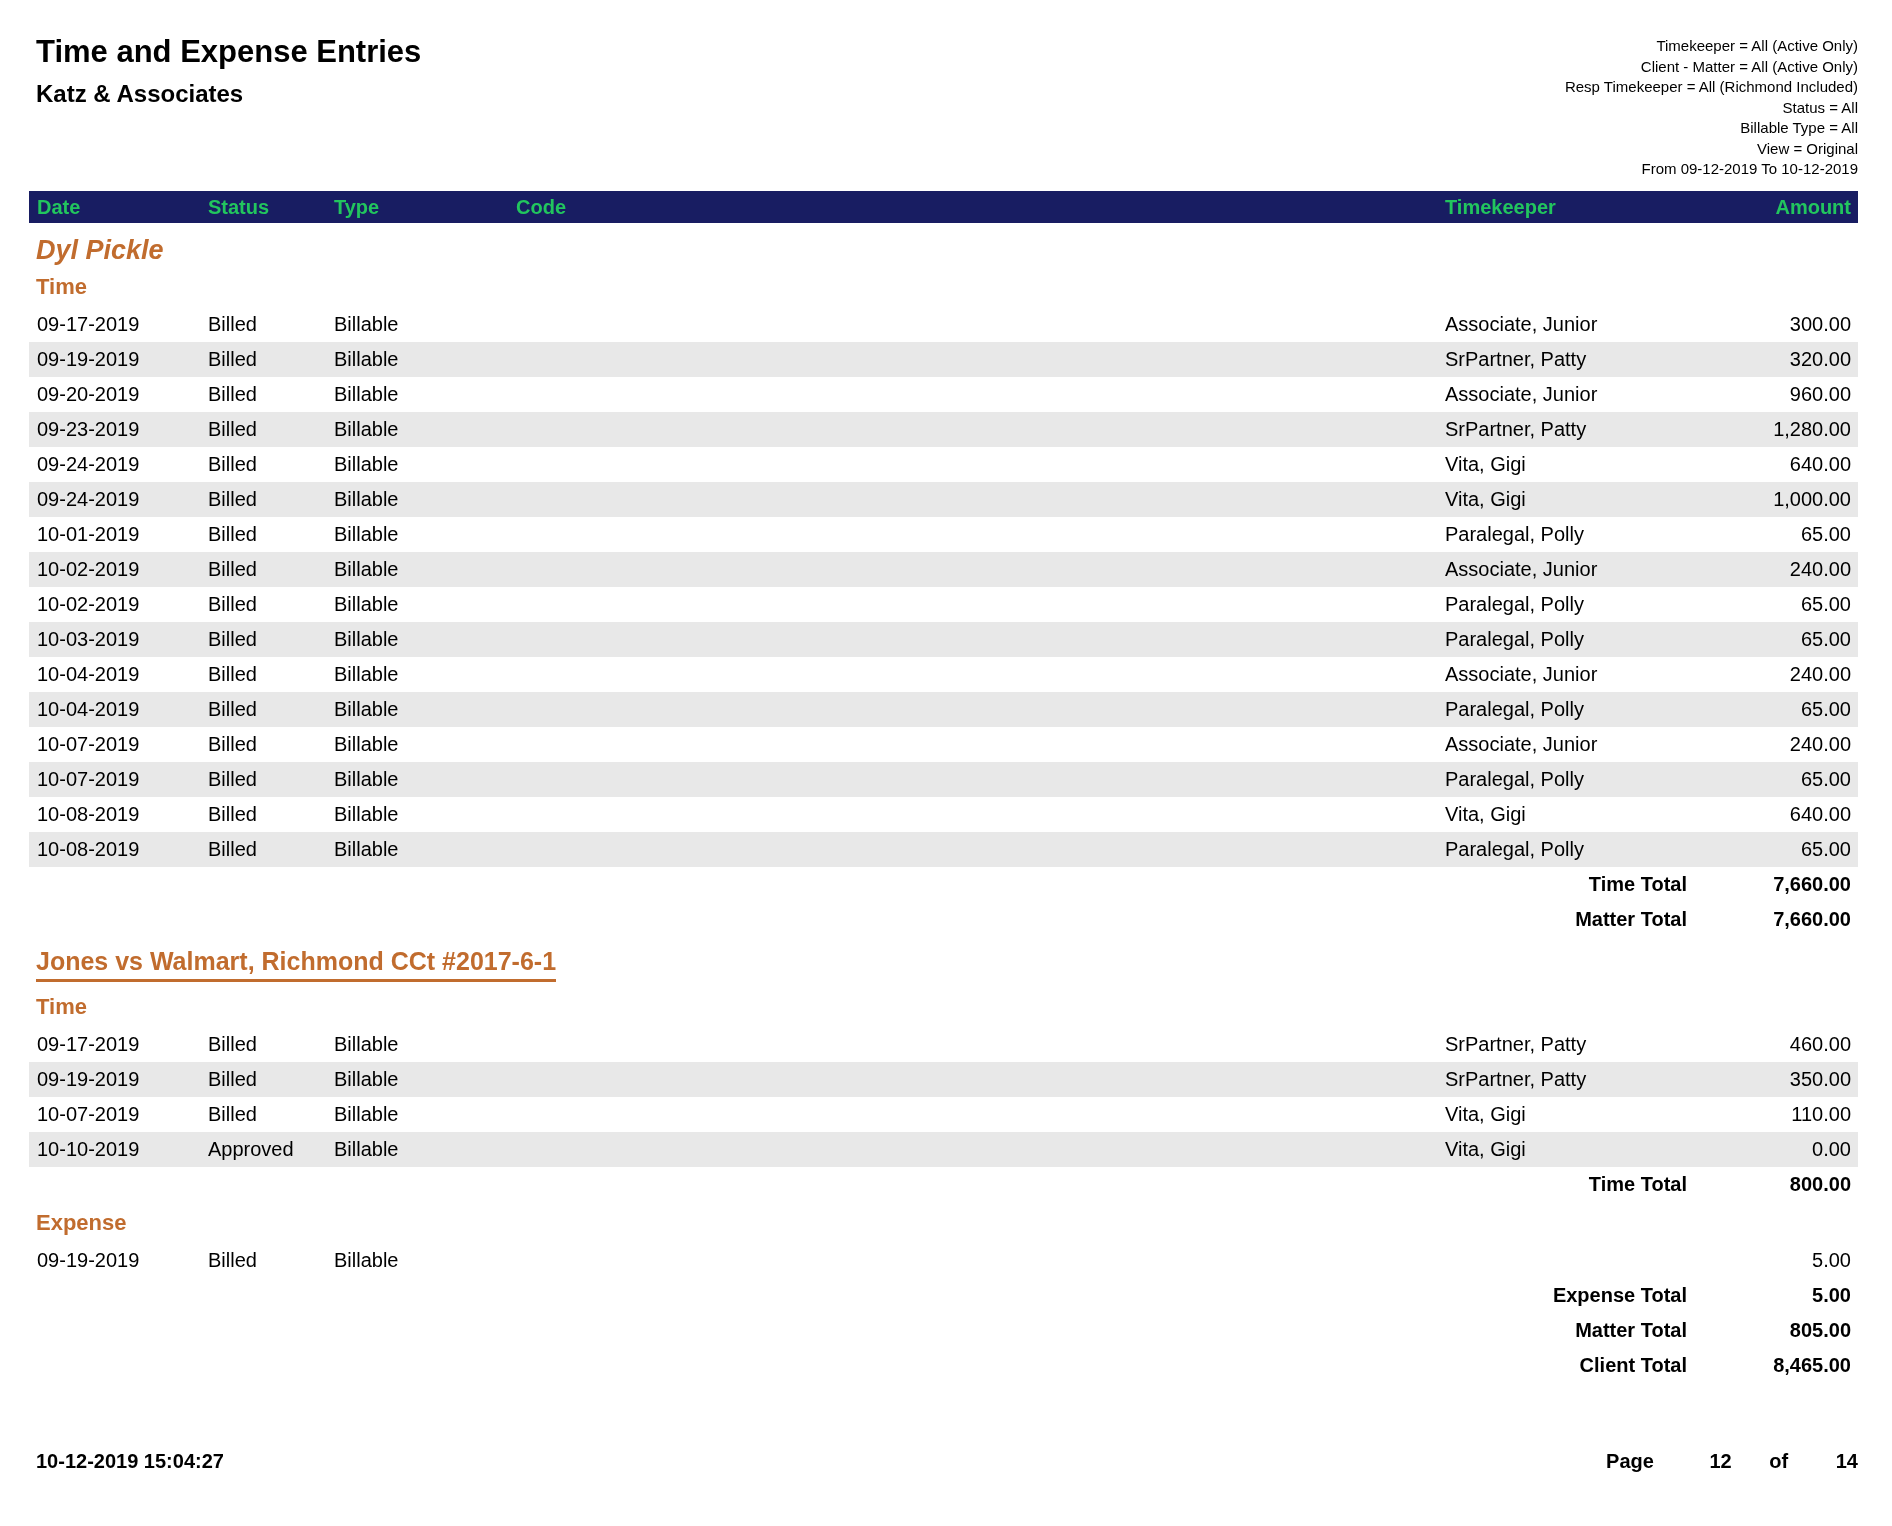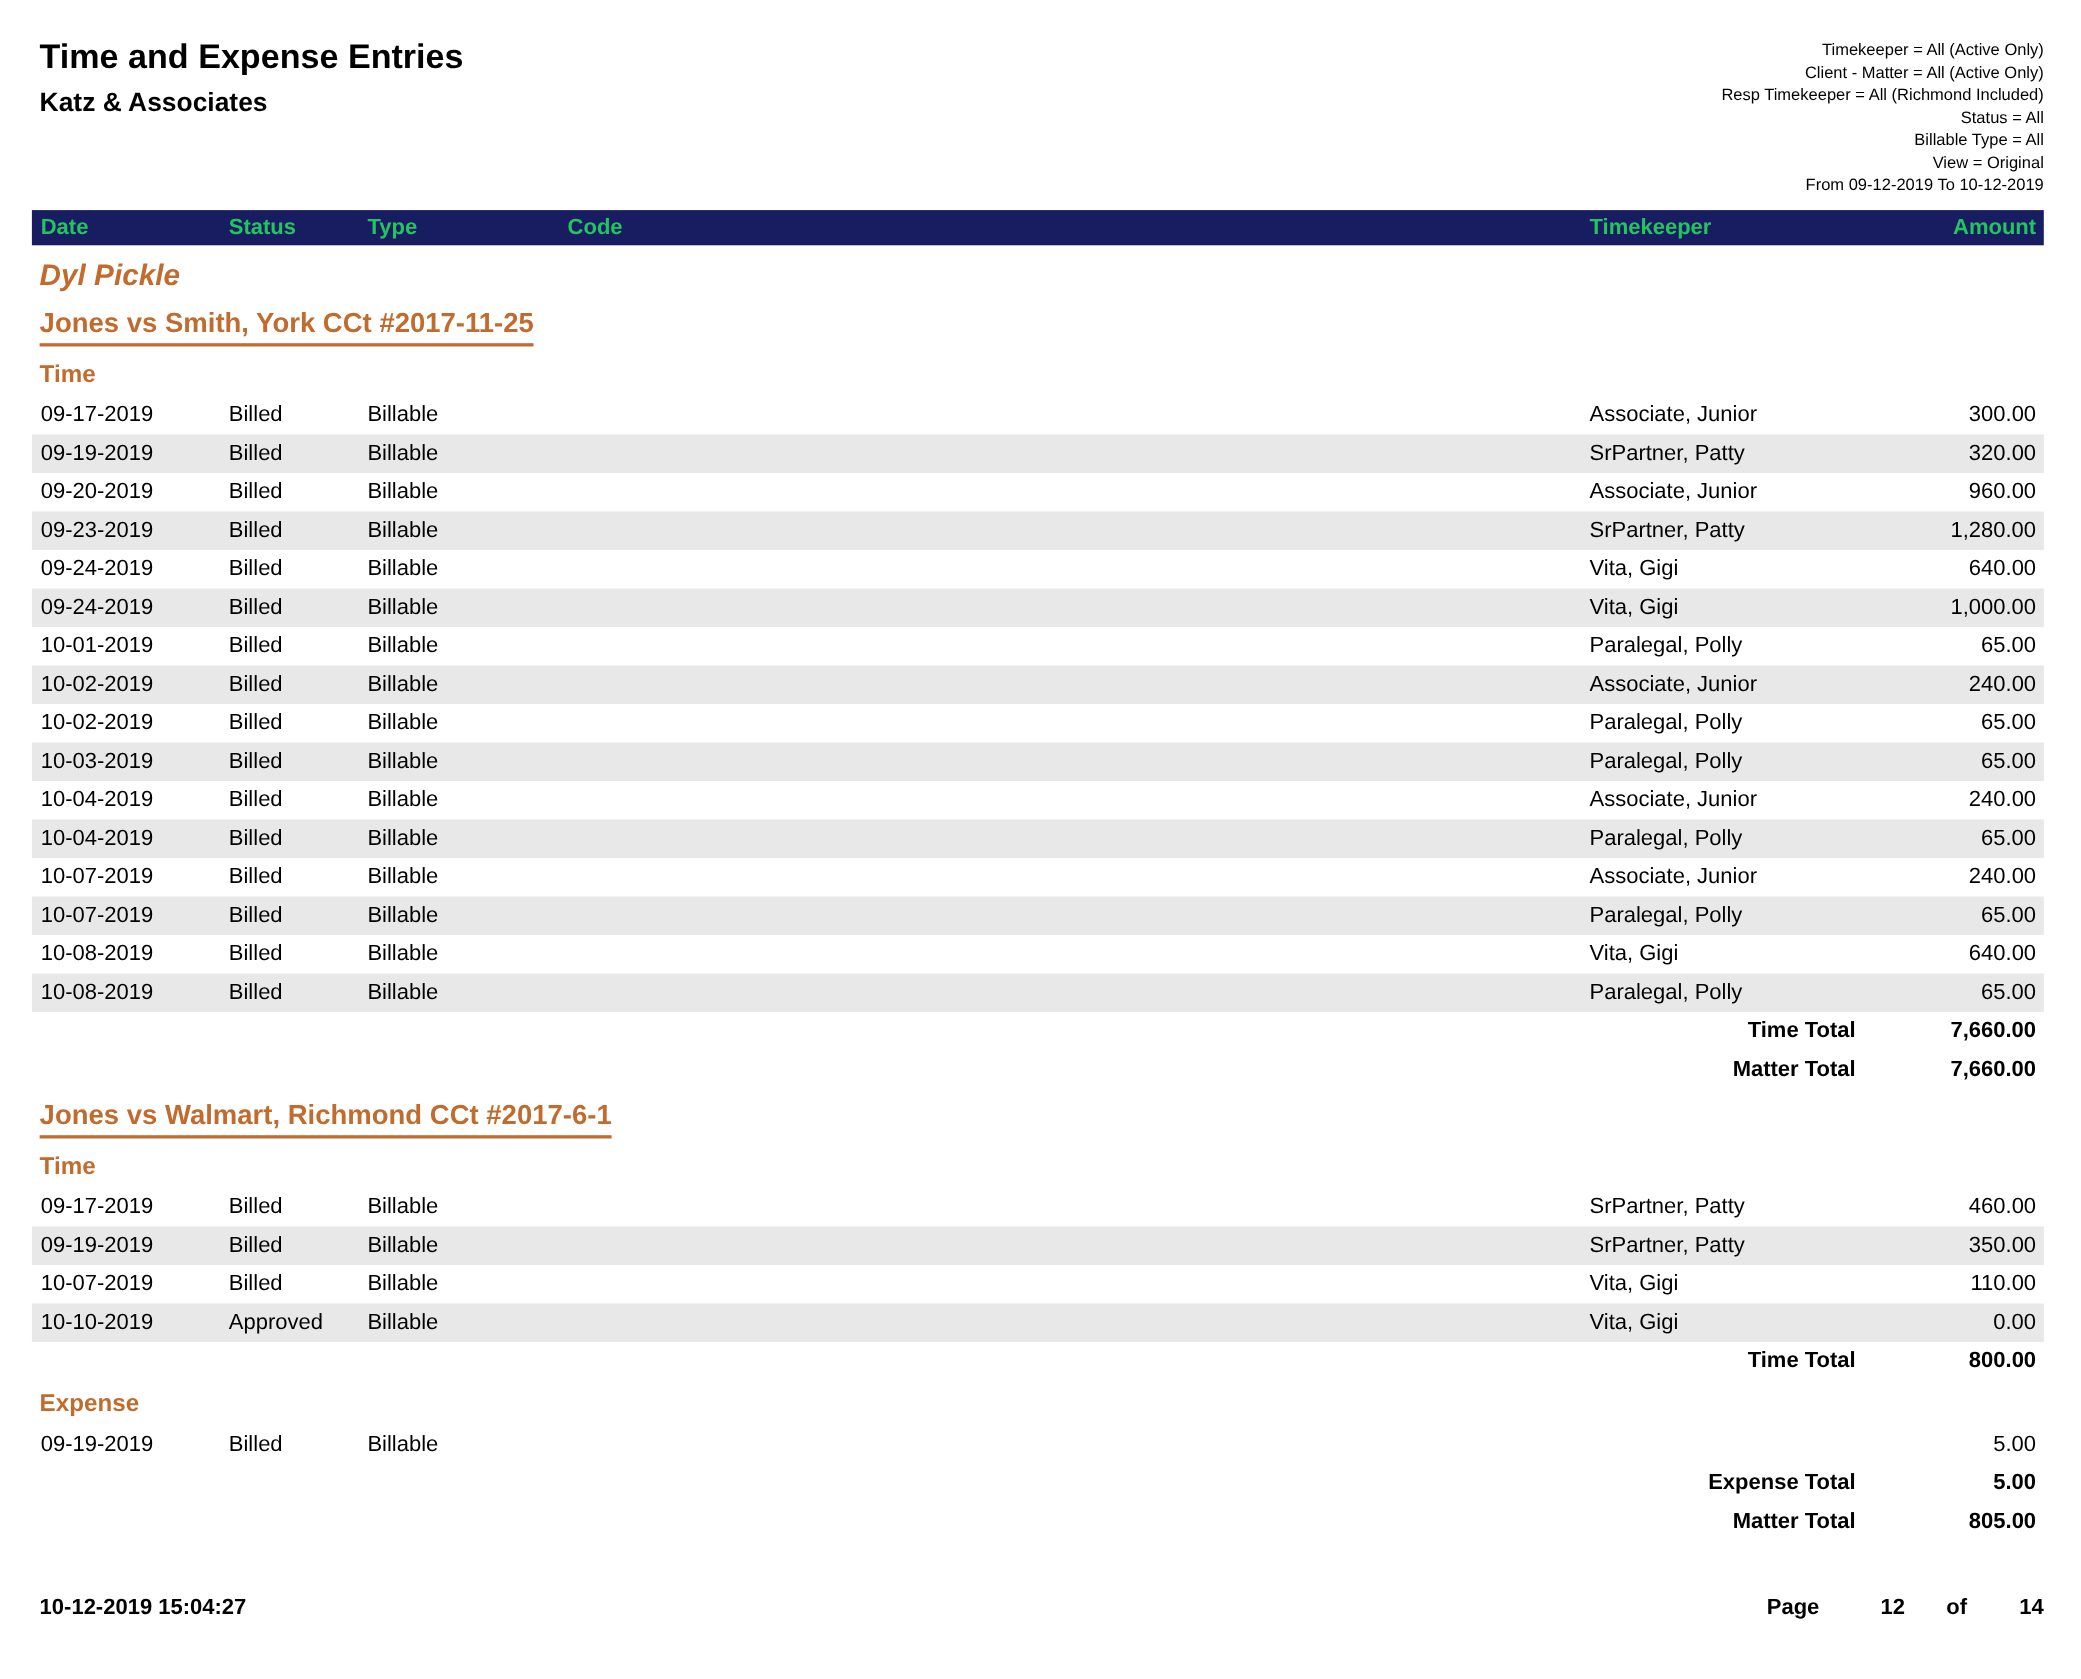--- a/index.html
+++ b/index.html
@@ -92,21 +92,21 @@
     <div class="c">Date</div>
     <div class="c">Status</div>
     <div class="c">Type</div>
     <div class="c">Code</div>
     <div class="c">Timekeeper</div>
     <div class="c amount">Amount</div>
   </div>
 
   <div id="report-body">
       <div class="client-name">Dyl Pickle</div>
-      <div class="matter"><div class="matter-name">Jones vs Smith, York CCt #2017-11-25</div><div class="section-label">Time</div><div class="rows">
+      <div class="matter"><div class="section-label">Time</div><div class="rows">
           <div class="row">
             <div class="cell">09-17-2019</div>
             <div class="cell">Billed</div>
             <div class="cell">Billable</div>
             <div class="cell"></div>
             <div class="cell">Associate, Junior</div>
             <div class="cell amount">300.00</div>
           </div>
           <div class="row">
             <div class="cell">09-19-2019</div>
@@ -280,20 +280,24 @@
             <div class="cell"></div>
             <div class="cell amount">5.00</div>
           </div>
         </div><div class="total-row">
           <span class="label">Expense Total</span>
           <span class="amount">5.00</span>
         </div><div class="total-row">
           <span class="label">Matter Total</span>
           <span class="amount">805.00</span>
         </div></div>
+      <div class="total-row">
+        <span class="label">Client Total</span>
+        <span class="amount">8,465.00</span>
+      </div>
     </div>
 
   <div class="footer">
     <div class="stamp">10-12-2019 15:04:27</div>
     <div class="pager">
       <span>Page</span>
       <span class="gap-a">12</span>
       <span class="gap-b">of</span>
       <span class="gap-c">14</span>
     </div>

